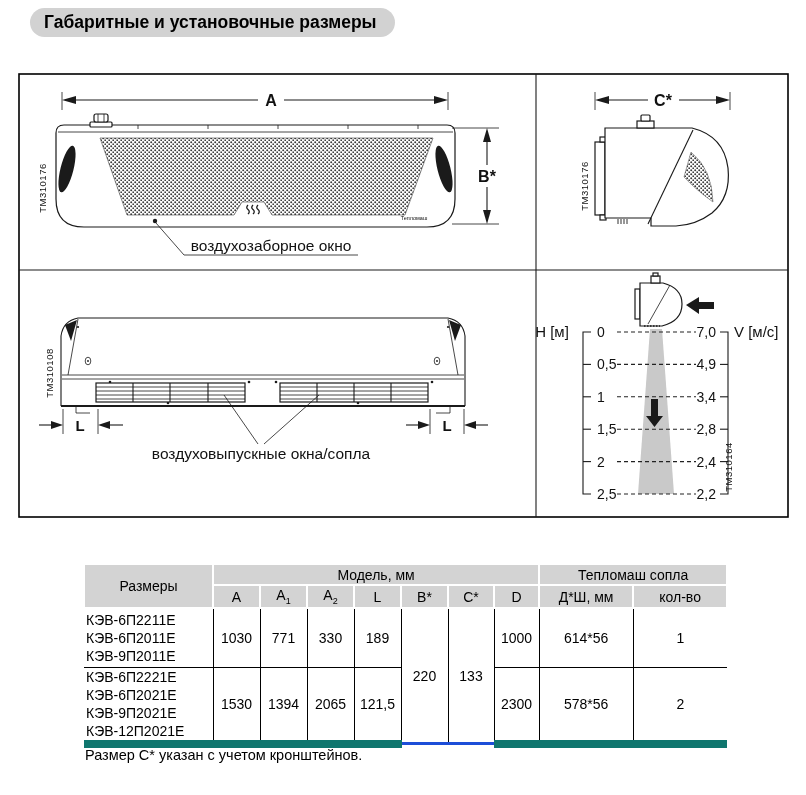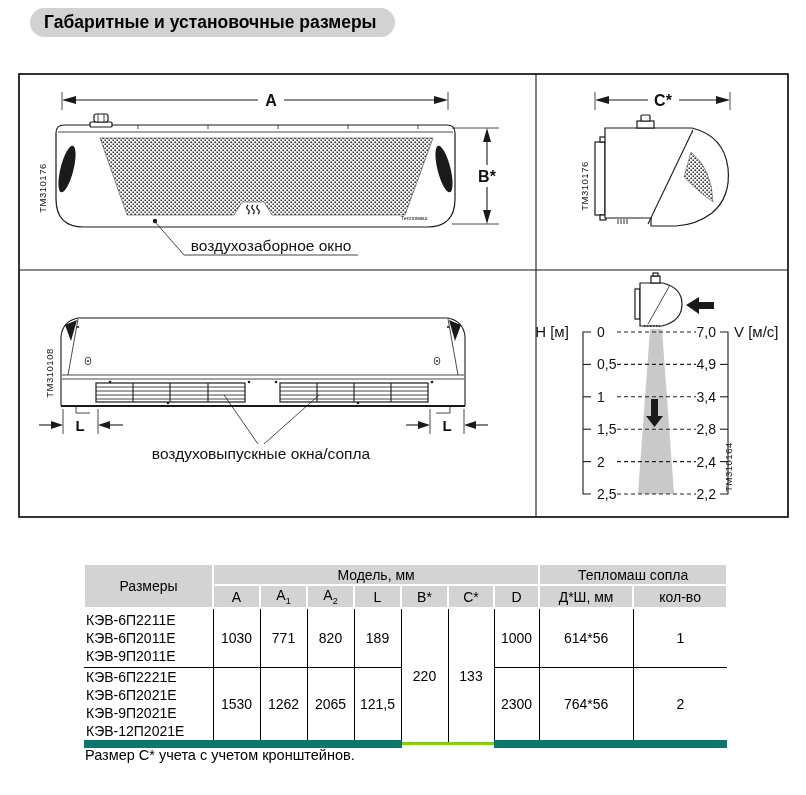--- a/index.html
+++ b/index.html
@@ -30,21 +30,21 @@
   th{background:#d3d3d3;border:2.5px solid #fff;font-weight:normal;text-align:center;padding:0;}
   tr.h1 th{height:19px;}
   tr.h2 th{height:21px;}
   td{border:1px solid #000;text-align:center;vertical-align:middle;padding:0;font-size:14px;}
   td.model{border-left:none;text-align:left;padding-left:2px;}
   td.qty{border-right:none;}
   tr.g1{height:59px;}
   tr.g2{height:75px;}
   tr.g1 td{border-top:none;}
   tr.g2 td{border-bottom:8px solid #0f766e;}
-  td.span2{border-bottom:3px solid #84cc16;}
+  td.span2{border-bottom:3px solid #1d4ed8;}
   td.model div{line-height:18px;}
   sub{font-size:9px;}
   
   #footnotes{left:85px;top:746px;font-size:14.5px;line-height:18.5px;}
 </style>
 </head>
 <body>
 
 <div class="abs" id="titlePill">Габаритные и установочные размеры</div>
 
@@ -328,42 +328,42 @@
     <th>кол-во</th>
   </tr>
   <tr class="g1">
     <td class="model">
       <div>КЭВ-6П2211Е</div>
       <div>КЭВ-6П2011Е</div>
       <div>КЭВ-9П2011Е</div>
     </td>
     <td>1030</td>
     <td>771</td>
-    <td>820</td>
+    <td>330</td>
     <td>189</td>
     <td rowspan="2" class="span2">220</td>
     <td rowspan="2" class="span2">133</td>
     <td>1000</td>
     <td>614*56</td>
     <td class="qty">1</td>
   </tr>
   <tr class="g2">
     <td class="model">
       <div>КЭВ-6П2221Е</div>
       <div>КЭВ-6П2021Е</div>
       <div>КЭВ-9П2021Е</div>
       <div>КЭВ-12П2021Е</div>
     </td>
     <td>1530</td>
-    <td>1262</td>
+    <td>1394</td>
     <td>2065</td>
     <td>121,5</td>
     <td>2300</td>
-    <td>764*56</td>
+    <td>578*56</td>
     <td class="qty">2</td>
   </tr>
 </tbody>
     </table>
 </div>
 
 <div class="abs" id="footnotes">
-  <div>Размер С* учета с учетом кронштейнов.</div>
+  <div>Размер С* указан с учетом кронштейнов.</div>
 </div>
 
 </body></html>

